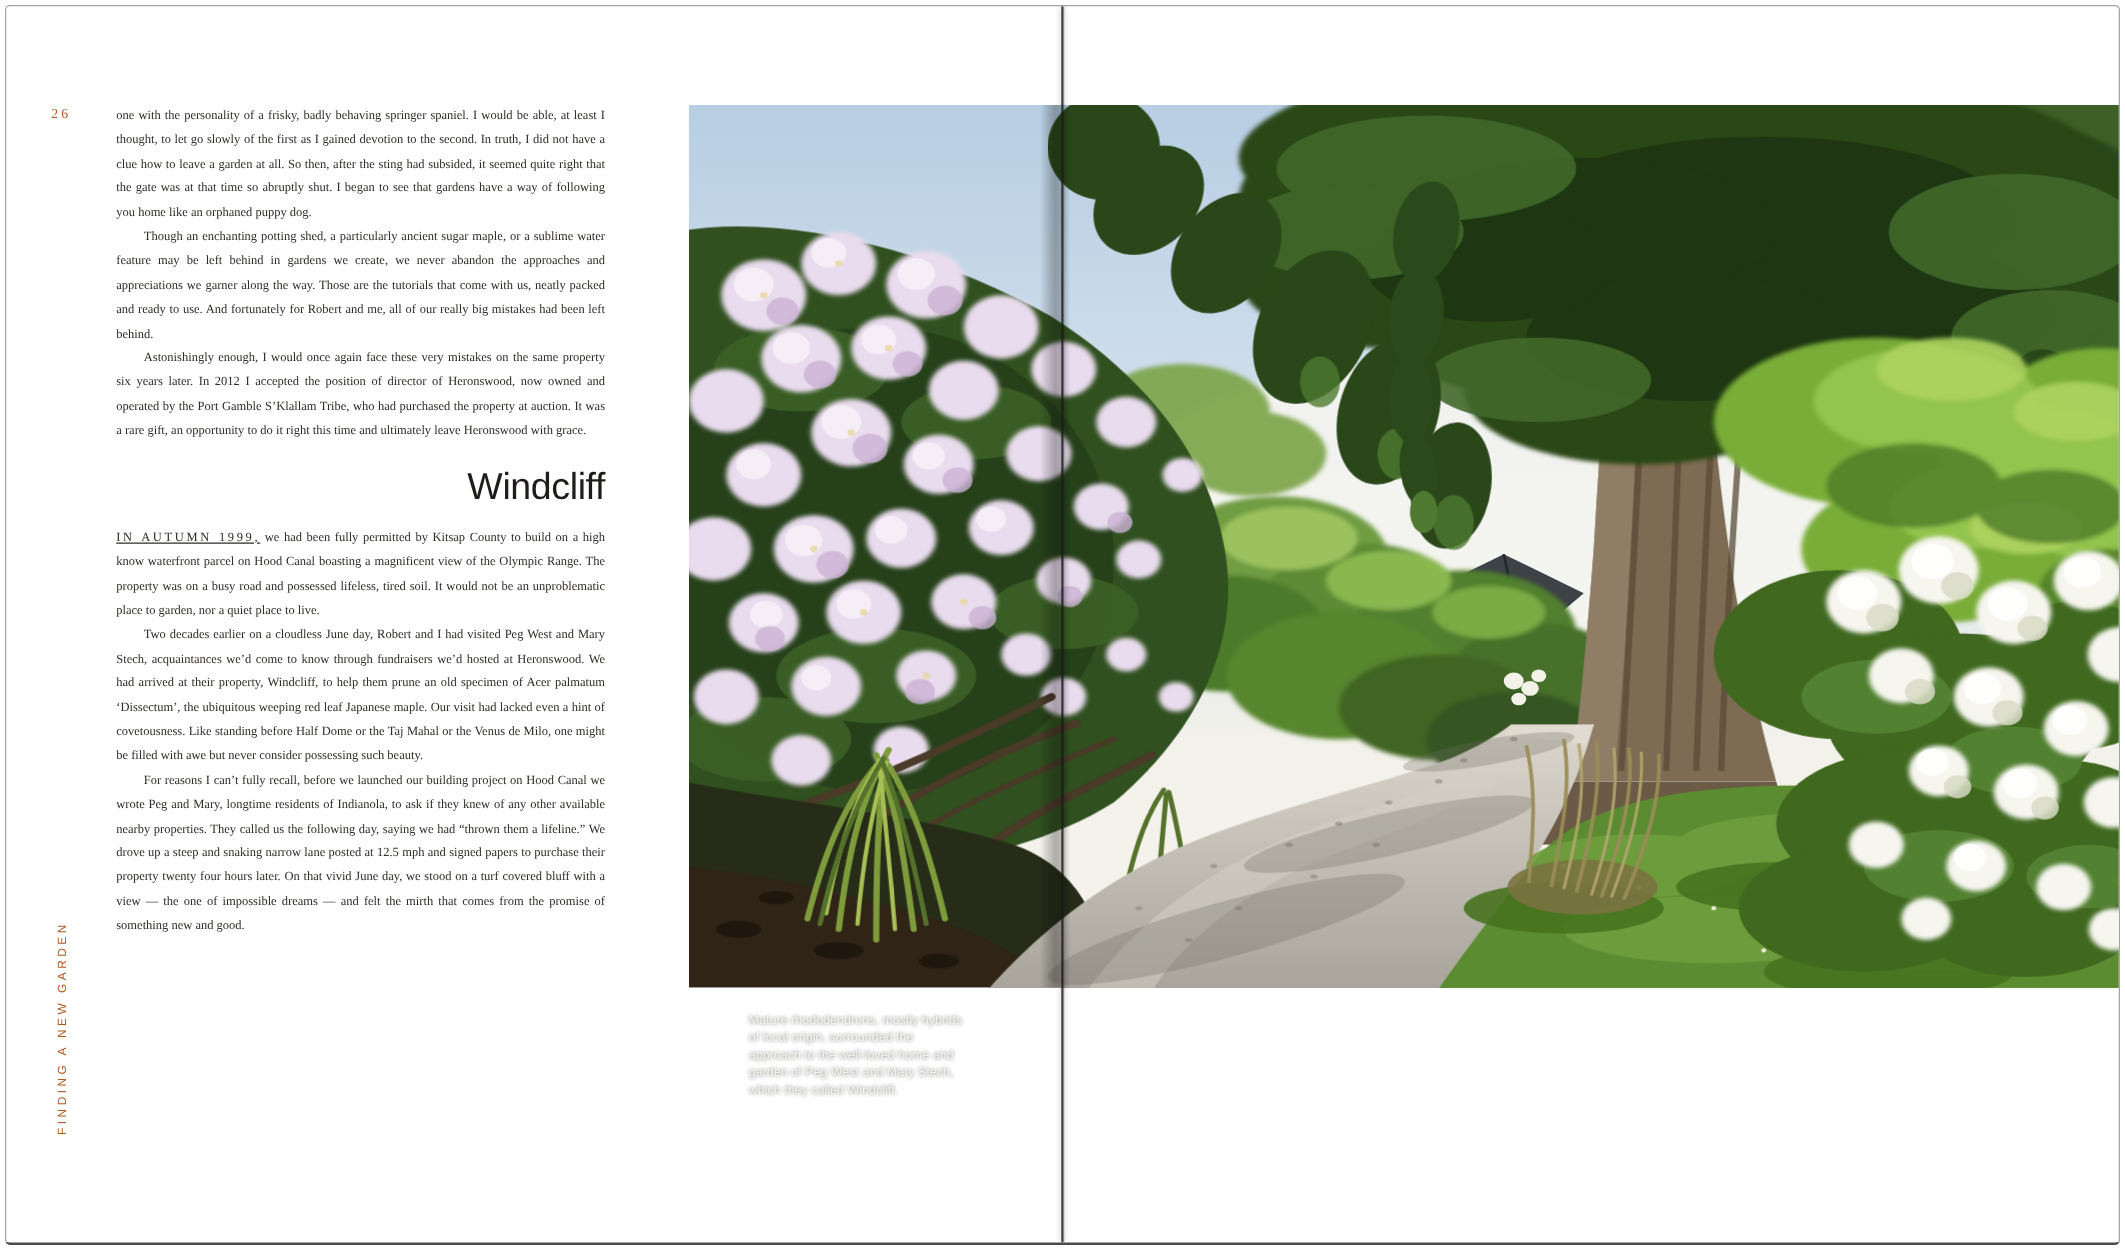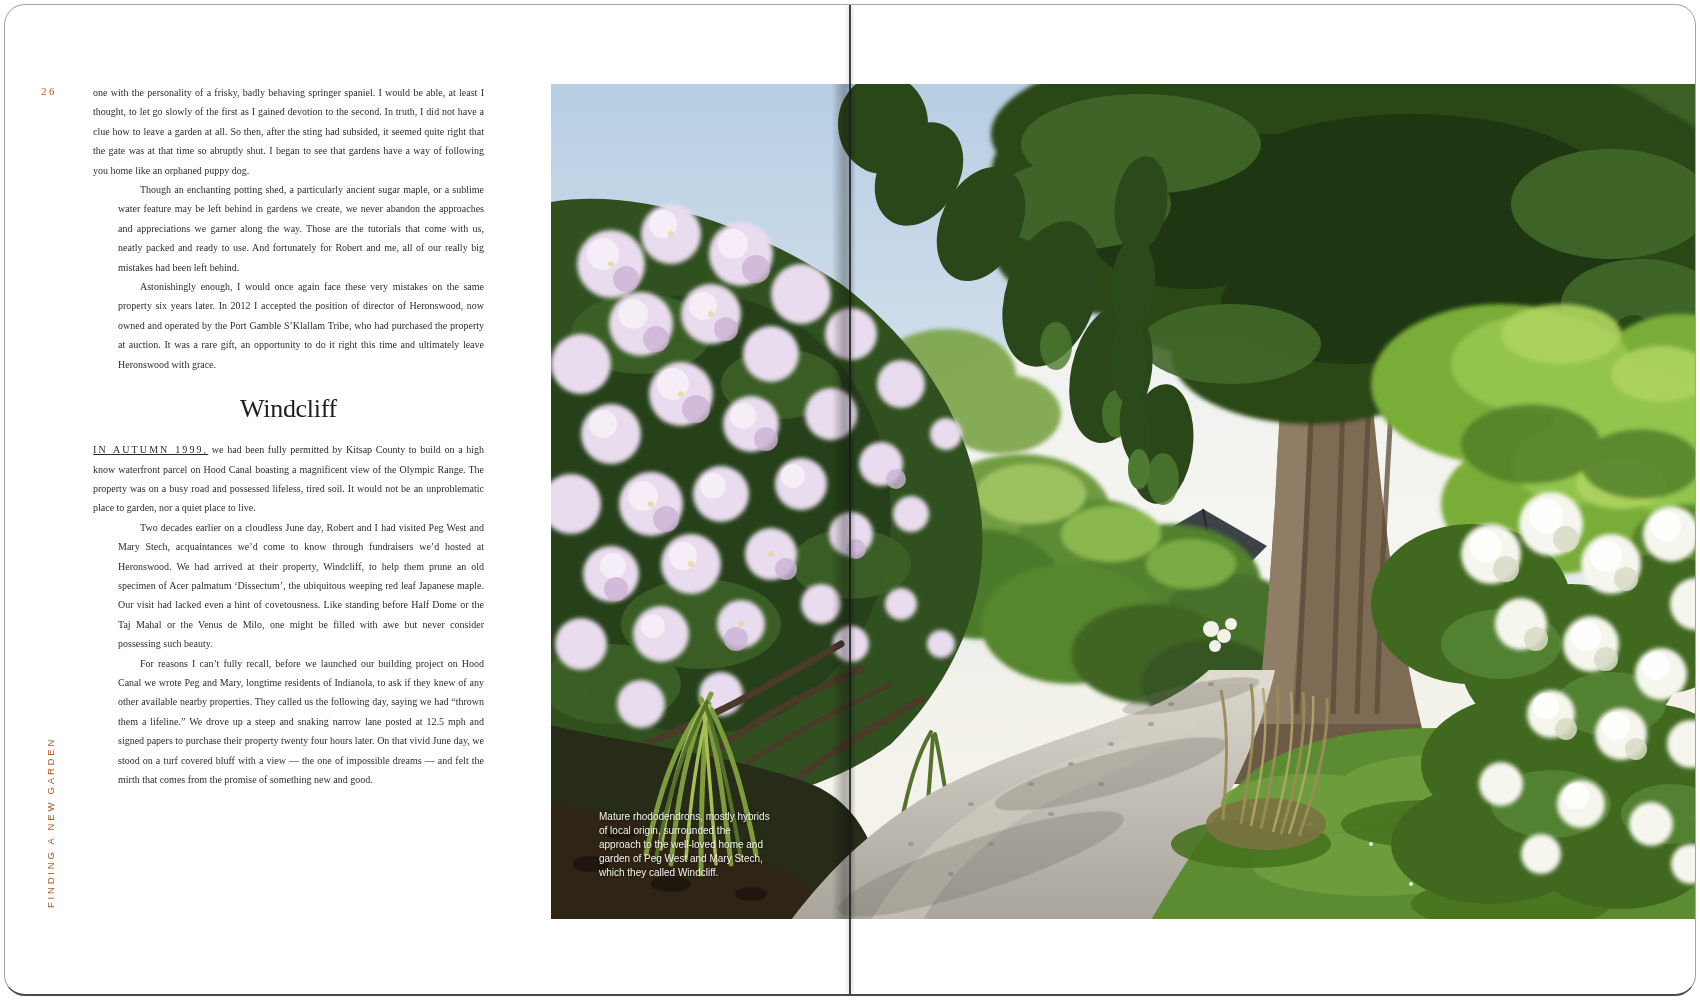--- a/index.html
+++ b/index.html
@@ -3,52 +3,52 @@
 <meta charset="utf-8">
 <style>
   html,body{margin:0;padding:0;}
   body{
     width:1700px;height:1000px;position:relative;background:#ffffff;
     font-family:"Liberation Serif", serif;color:#2e2c28;
   }
   .spread{
     position:absolute;left:4px;top:4px;right:4px;bottom:4px;
     background:#fff;border:1px solid #a3a3a3;border-bottom:2px solid #4a4a4a;
-    border-radius:21px;overflow:hidden;
+    border-radius:4px;overflow:hidden;
   }
   
   .folio{
     position:absolute;left:36px;top:80px;
     font-size:11px;letter-spacing:2.5px;color:#b2571f;
     font-family:"Liberation Serif", serif;
   }
   .runner{
     position:absolute;left:40px;top:903px;
     transform:rotate(-90deg);transform-origin:0 0;
     font-family:"Liberation Sans", sans-serif;
     font-size:9.5px;letter-spacing:2.8px;color:#b2571f;white-space:nowrap;
   }
   .text-column{
     position:absolute;left:88px;top:78px;width:391px;
   }
   .body-para{
     margin:0;font-size:10px;line-height:19.4px;text-align:justify;
     color:#2e2c28;
   }
-  .body-para.indent{text-indent:22px;margin-left:25px;}
+  .body-para.indent{text-indent:22px;}
   .run-italic{}
   .run-lead{letter-spacing:2.1px;text-decoration:underline;}
   .chapter-heading{
-    margin:16px 0 12px 0;text-align:center;font-weight:normal;
-    font-size:26px;line-height:38px;letter-spacing:-0.3px;color:#1f1d1a;
-    font-family:Liberation Serif, serif;
+    margin:16px 0 12px 0;text-align:right;font-weight:normal;
+    font-size:30px;line-height:38px;letter-spacing:-0.3px;color:#1f1d1a;
+    font-family:Liberation Sans, sans-serif;
   }
   
   .photo{
-    position:absolute;left:546px;top:79px;width:1145px;height:835px;margin:0;
+    position:absolute;left:546px;top:79px;width:1145px;height:706px;margin:0;
     z-index:1;
   }
   .photo svg{display:block;width:100%;height:100%;}
   .photo-caption{
     position:absolute;left:48px;top:726px;width:172px;
     font-family:"Liberation Sans", sans-serif;
     font-size:10px;line-height:14px;color:#f4f4ee;
     text-shadow:0 0 3px rgba(0,0,0,0.55);
   }
   .gutter{

